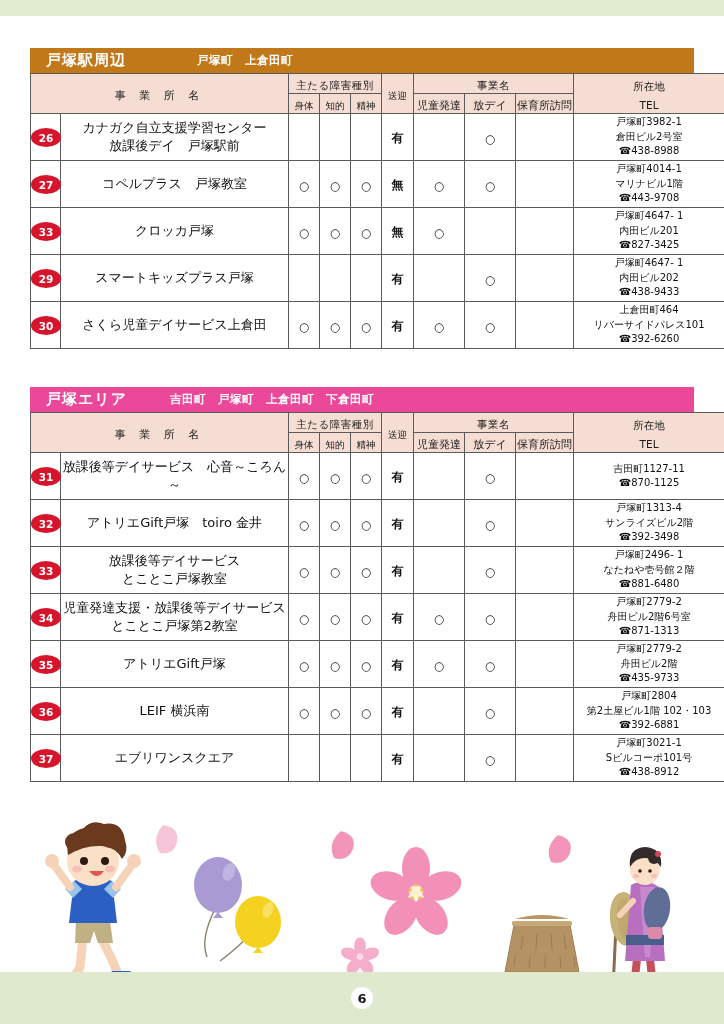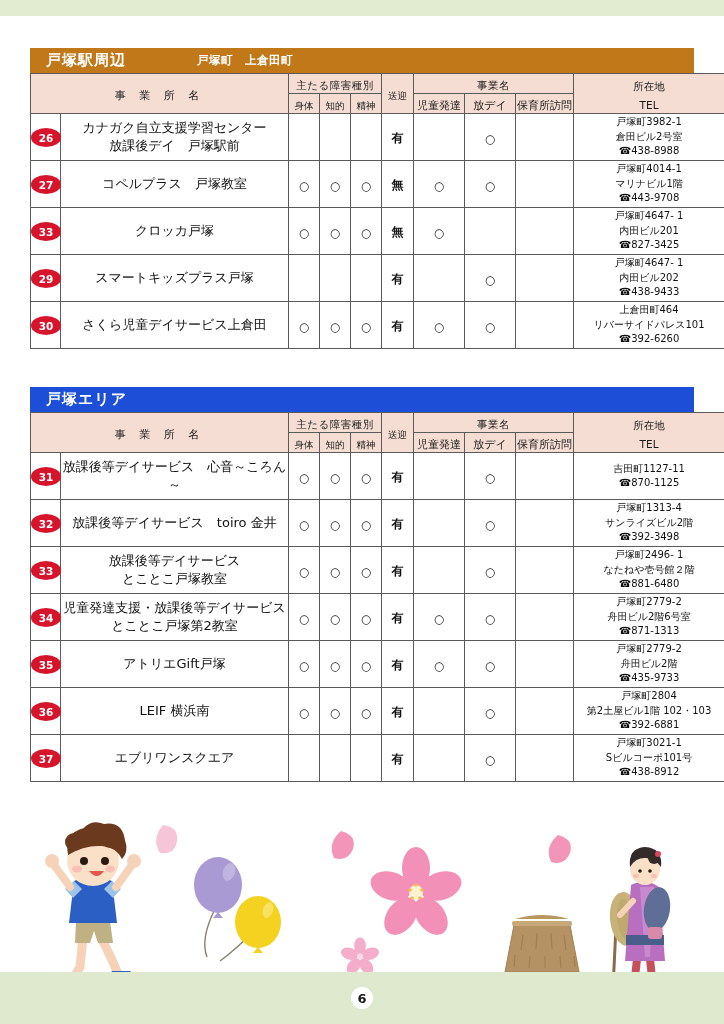--- a/index.html
+++ b/index.html
@@ -24,21 +24,21 @@
 
   
   .section { width: 664px; }
   .sec-header {
     position: relative;
     height: 25px;
     display: flex; align-items: center;
     color: #fff;
   }
   .sec-header.brown { background: #c07818; }
-  .sec-header.orange { background: #1d4ed8; }
+  .sec-header.orange { background: #ec4899; }
   .sec-title {
     font-size: 15px; font-weight: bold; letter-spacing: 1px;
     padding-left: 16px; white-space: nowrap;
   }
   .sec-towns {
     font-size: 11.5px; font-weight: bold; letter-spacing: 0.5px;
     white-space: nowrap;
   }
   .sec-header.brown .sec-towns { margin-left: 71px; }
   .sec-header.orange .sec-towns { margin-left: 43px; }
@@ -235,20 +235,21 @@
             </tr>
           </tbody>
       </table>
     </div>
 
     <div class="gap"></div>
 
     <div class="section">
       <div class="sec-header orange">
         <span class="sec-title">戸塚エリア</span>
+        <span class="sec-towns">吉田町　戸塚町　上倉田町　下倉田町</span>
       </div>
       <table class="grid">
         <colgroup>
           <col class="c-num">
             <col class="c-name">
           <col class="c-body">
             <col class="c-intel">
             <col class="c-ment">
           <col class="c-trans">
           <col class="c-jido">
@@ -293,21 +294,21 @@
               <td><span class="mark">○</span></td>
               <td><span class="sofu">有</span></td>
               <td><span class="mark"></span></td>
               <td><span class="mark">○</span></td>
               <td><span class="mark"></span></td>
               <td class="addr-cell">吉田町1127-11
 ☎870-1125</td>
             </tr>
             <tr class="row-h">
               <td class="num-cell"><span class="badge">32</span></td>
-              <td class="name-cell">放課後等デイサービス　toiro 金井</td>
+              <td class="name-cell">アトリエGift戸塚　toiro 金井</td>
               <td><span class="mark">○</span></td>
               <td><span class="mark">○</span></td>
               <td><span class="mark">○</span></td>
               <td><span class="sofu">有</span></td>
               <td><span class="mark"></span></td>
               <td><span class="mark">○</span></td>
               <td><span class="mark"></span></td>
               <td class="addr-cell">戸塚町1313-4
 サンライズビル2階
 ☎392-3498</td>

